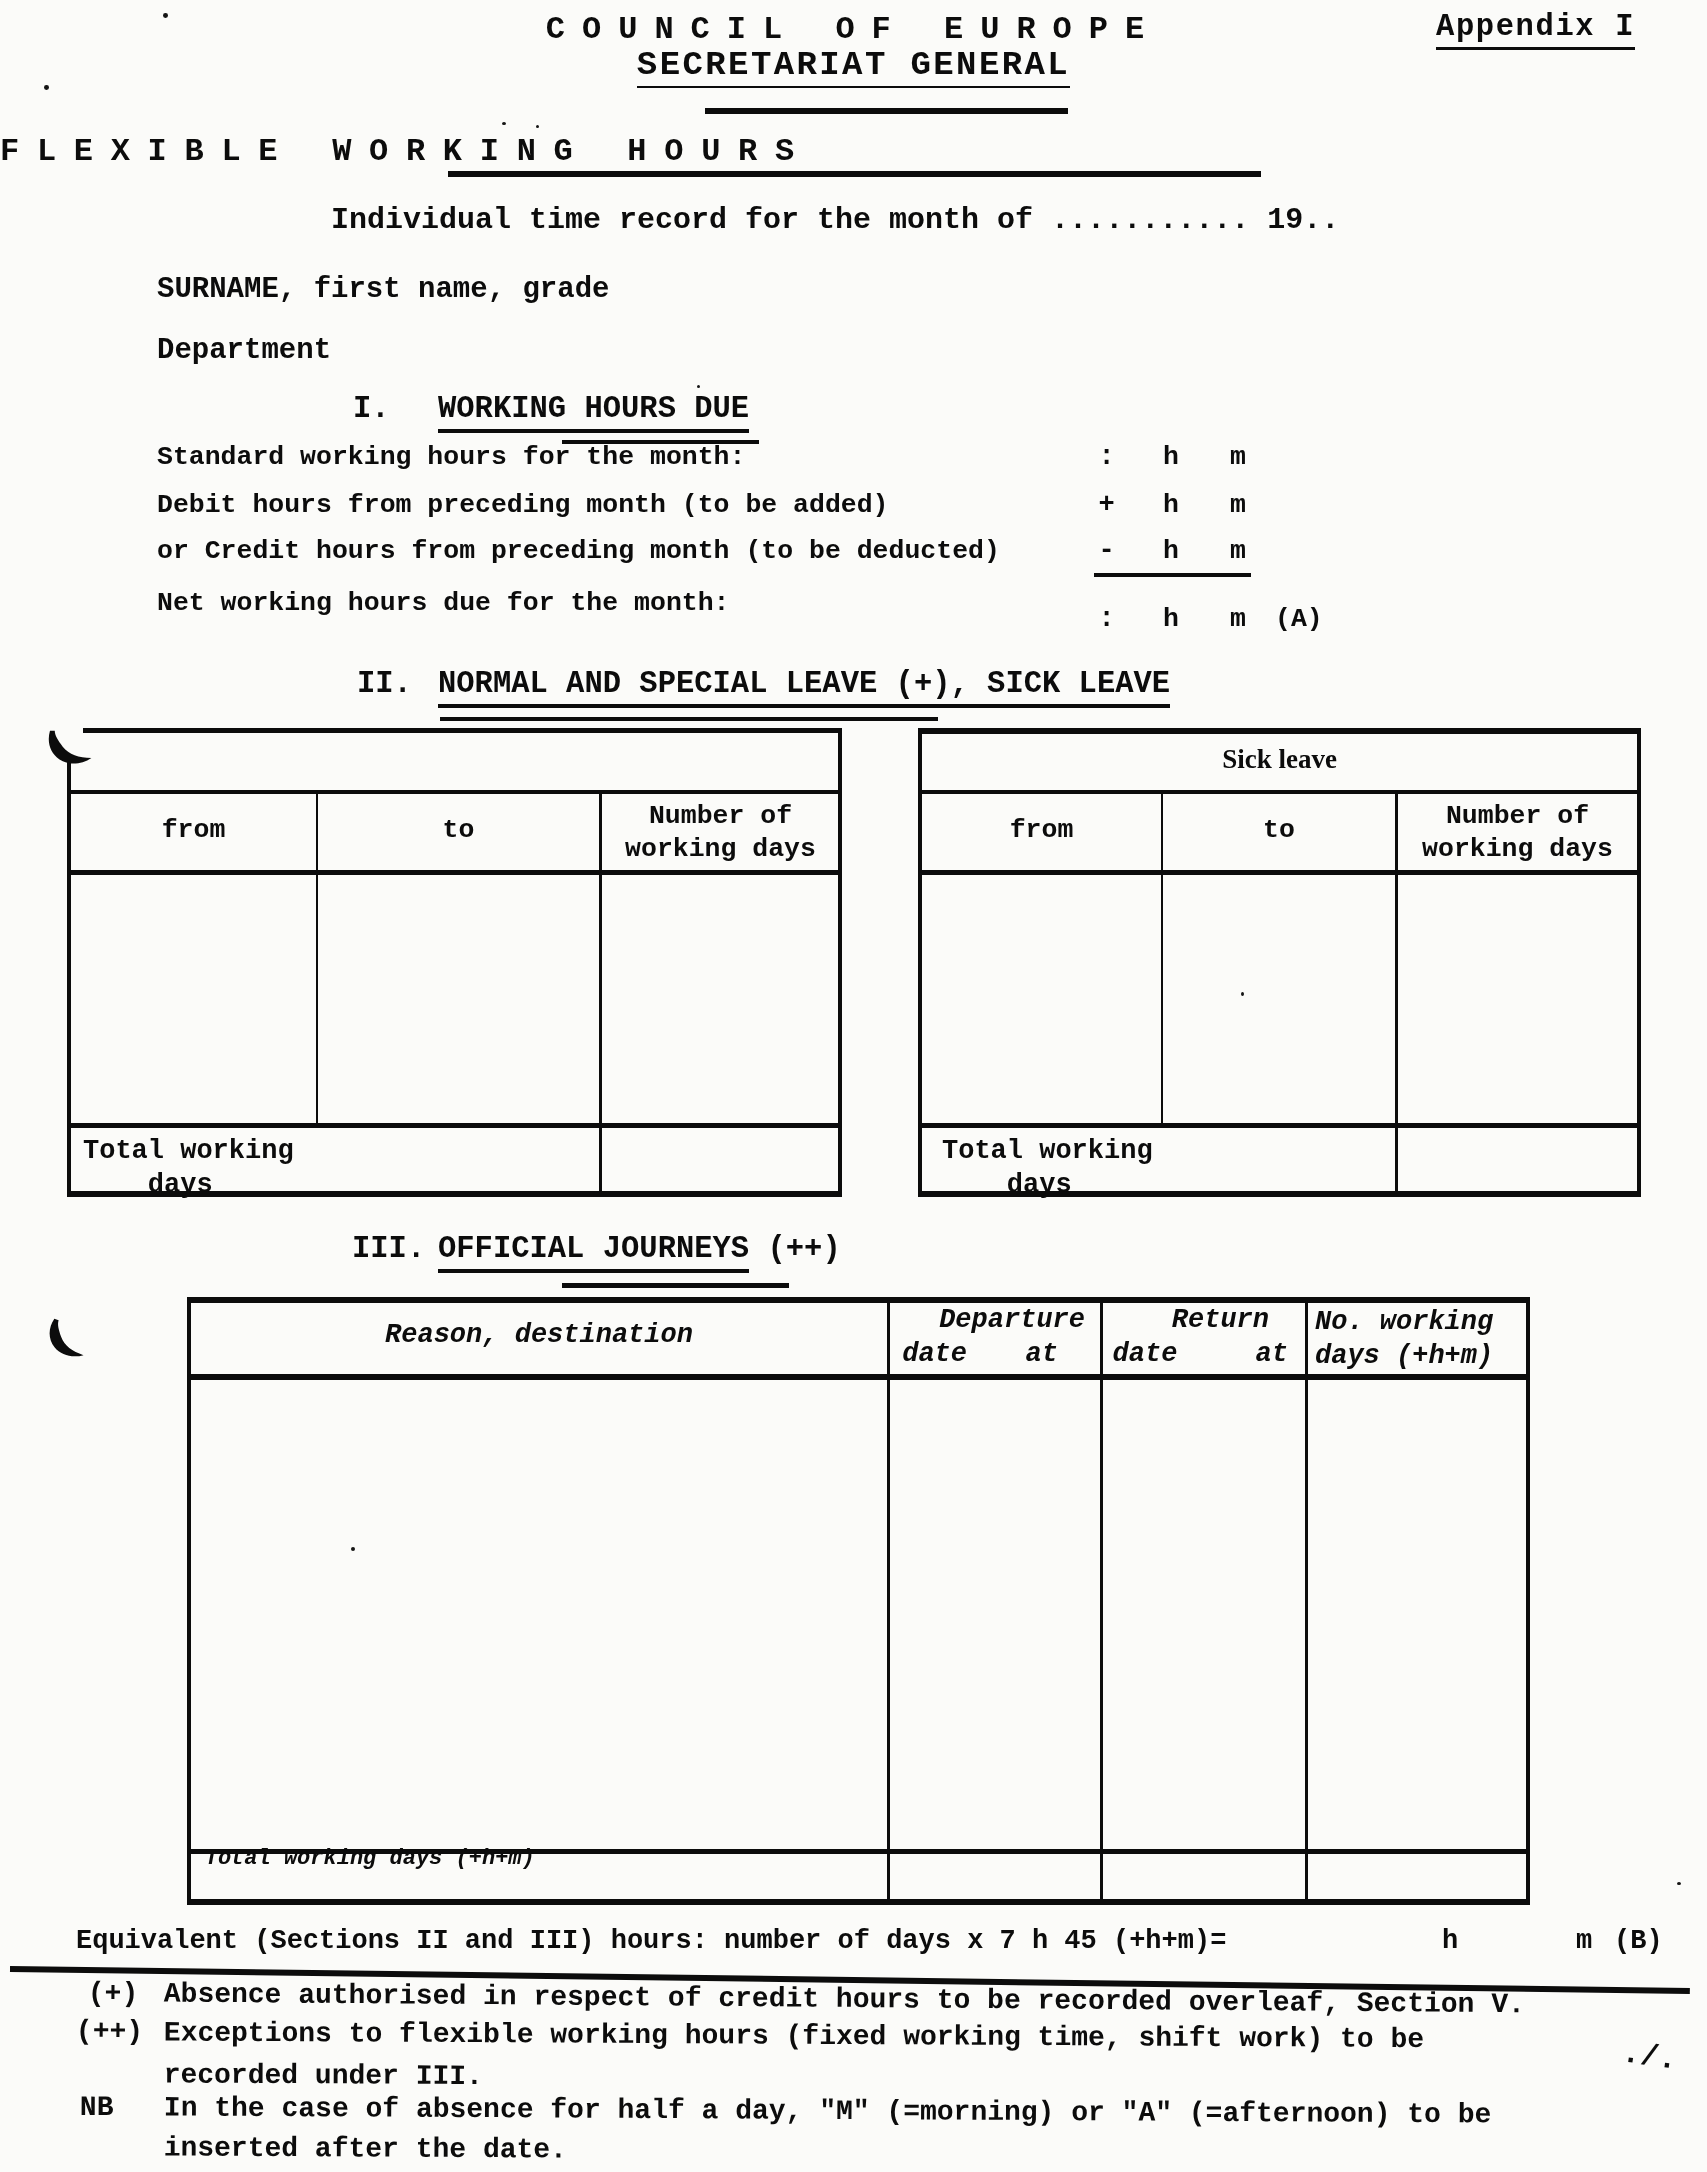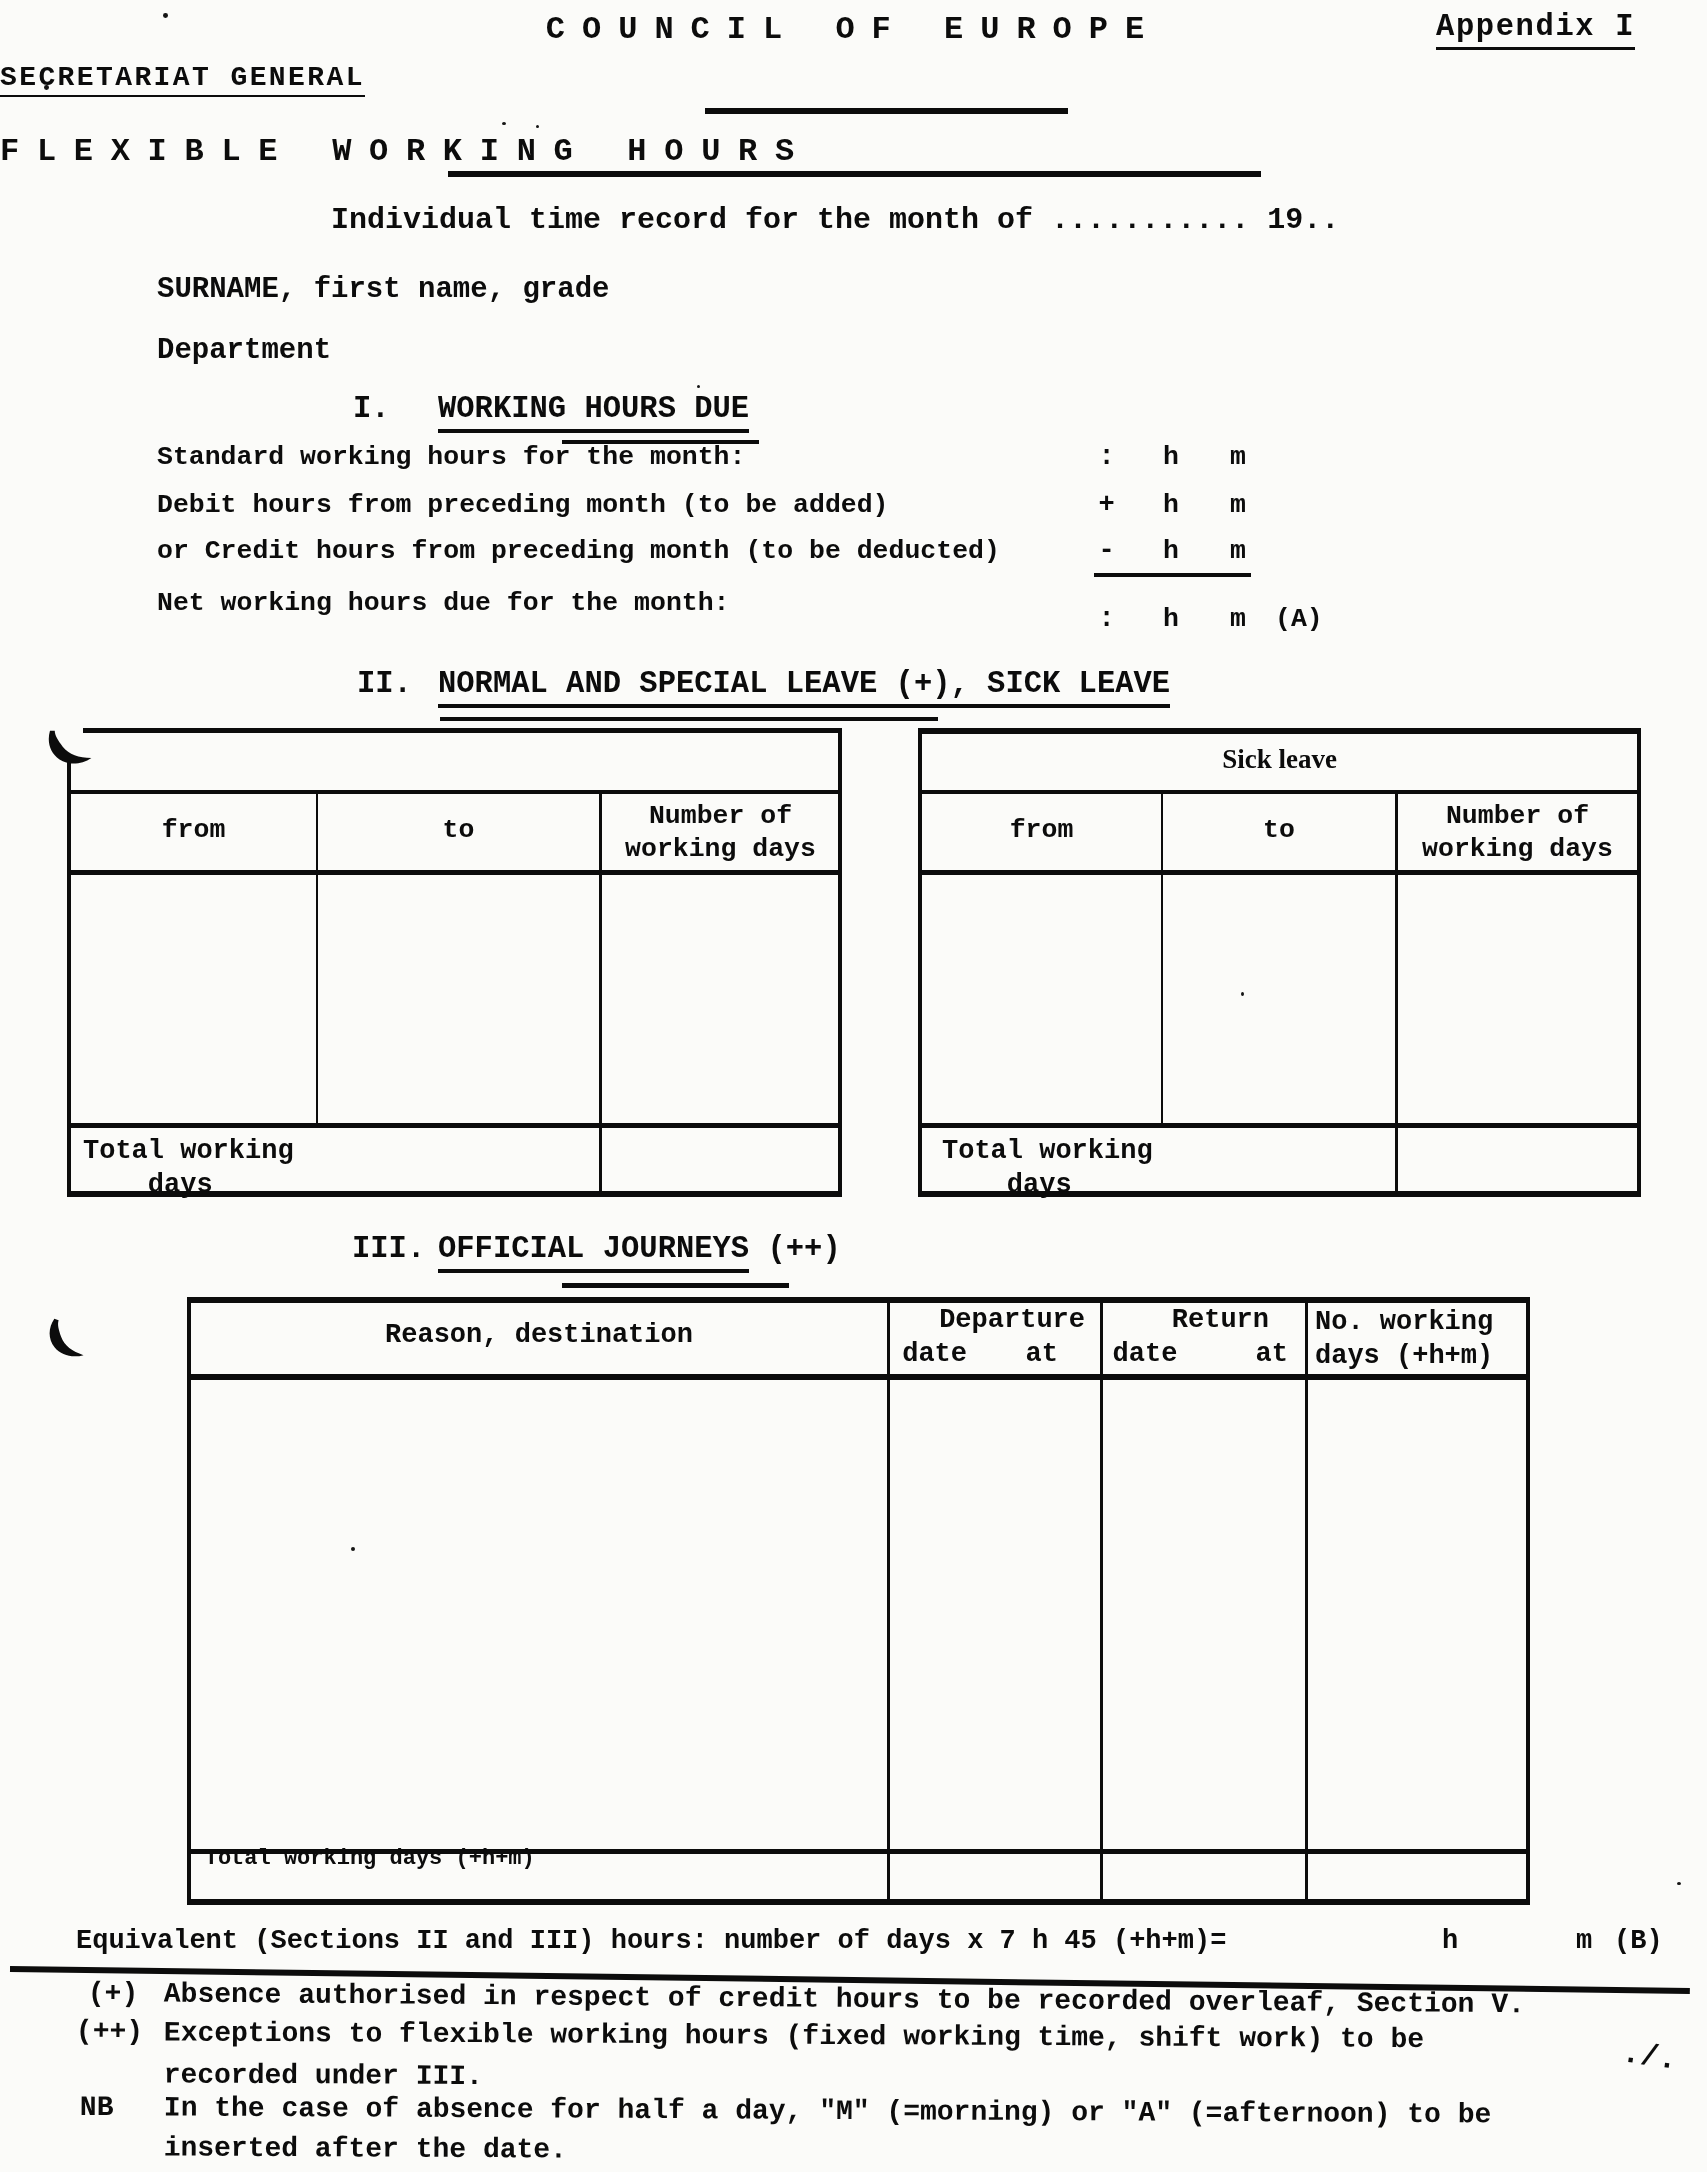--- a/index.html
+++ b/index.html
@@ -11,21 +11,21 @@
   }
   .abs{position:absolute;white-space:nowrap;}
   .ln{position:absolute;background:#0c0c0c;}
   .pre{white-space:pre;}
   .ctr{text-align:center;}
   .rt{text-align:right;}
   .ul{border-bottom:4px solid #0c0c0c;padding-bottom:3.2px;}
   .ul3{border-bottom:2.4px solid #0c0c0c;padding-bottom:2.4px;}
   .org{left:0;right:0;top:11.2px;text-align:center;font-size:32px;letter-spacing:17px;}
   .appendix{left:1436px;top:9.6px;font-size:30.5px;letter-spacing:1.6px;}
-  .subtitle{left:0;right:0;top:61px;text-align:left;font-size:28px;letter-spacing:2.4px;}
+  .subtitle{left:0;right:0;top:45px;text-align:center;font-size:34px;letter-spacing:2.4px;}
   .doctitle{left:0;right:0;top:133px;text-align:left;font-size:32px;letter-spacing:17.7px;}
   .record{left:331px;top:203px;font-size:30px;}
   .idline{font-size:29px;}
   .secnum{font-size:30.5px;}
   .sechead{font-size:30.5px;}
   .s1lab{left:157px;font-size:26.5px;}
   .s1sym{width:35px;text-align:center;font-size:27px;}
   .cell{position:absolute;font-size:26.5px;}
   .fn{position:absolute;display:flex;font-size:28px;line-height:40px;transform-origin:left top;}
   .fnm{flex:0 0 auto;}
@@ -111,21 +111,21 @@
   <div class="cell ctr pre" style="left:480px;top:72px;width:239px;line-height:33px;">Number of
 working days</div>
   <div class="cell pre" style="left:24px;top:406px;line-height:34px;font-size:27px;">Total working
     days</div>
 </div>
 
 <div class="abs secnum" style="left:352px;top:1232px;">III.</div>
 <div class="abs sechead" style="left:438px;top:1232px;"><span class="ul">OFFICIAL JOURNEYS</span><span>&nbsp;</span><span>(++)</span></div>
 <div class="ln" style="left:562px;top:1283px;width:227px;height:4.8px;"></div>
 
-<div class="abs" style="left:187px;top:1297px;width:1343px;height:608px;">
+<div class="abs" style="left:187px;top:1297px;width:1343px;height:608px;font-style:italic;">
   <div class="ln" style="left:0;top:0;width:1343px;height:6.4px;"></div>
   <div class="ln" style="left:0;top:602px;width:1343px;height:5.6px;"></div>
   <div class="ln" style="left:0;top:0;width:4px;height:608px;"></div>
   <div class="ln" style="left:1339px;top:0;width:4px;height:608px;"></div>
   <div class="ln" style="left:0;top:77px;width:1343px;height:6.4px;"></div>
   <div class="ln" style="left:0;top:552px;width:1343px;height:4.8px;"></div>
   <div class="ln" style="left:700px;top:0;width:3.2px;height:608px;"></div>
   <div class="ln" style="left:913px;top:0;width:3.2px;height:608px;"></div>
   <div class="ln" style="left:1118px;top:0;width:3.2px;height:608px;"></div>
   <div class="cell ctr" style="left:4px;top:22.5px;width:696px;font-size:27px;">Reason, destination</div>

